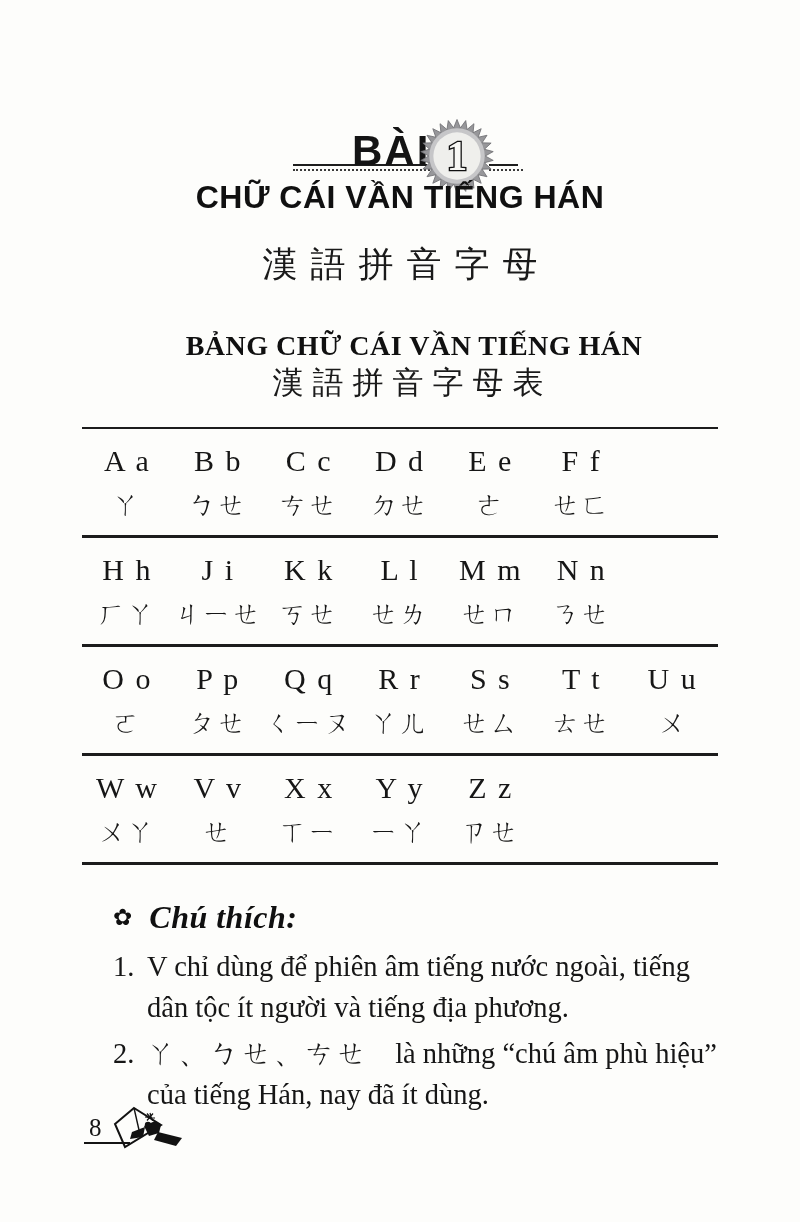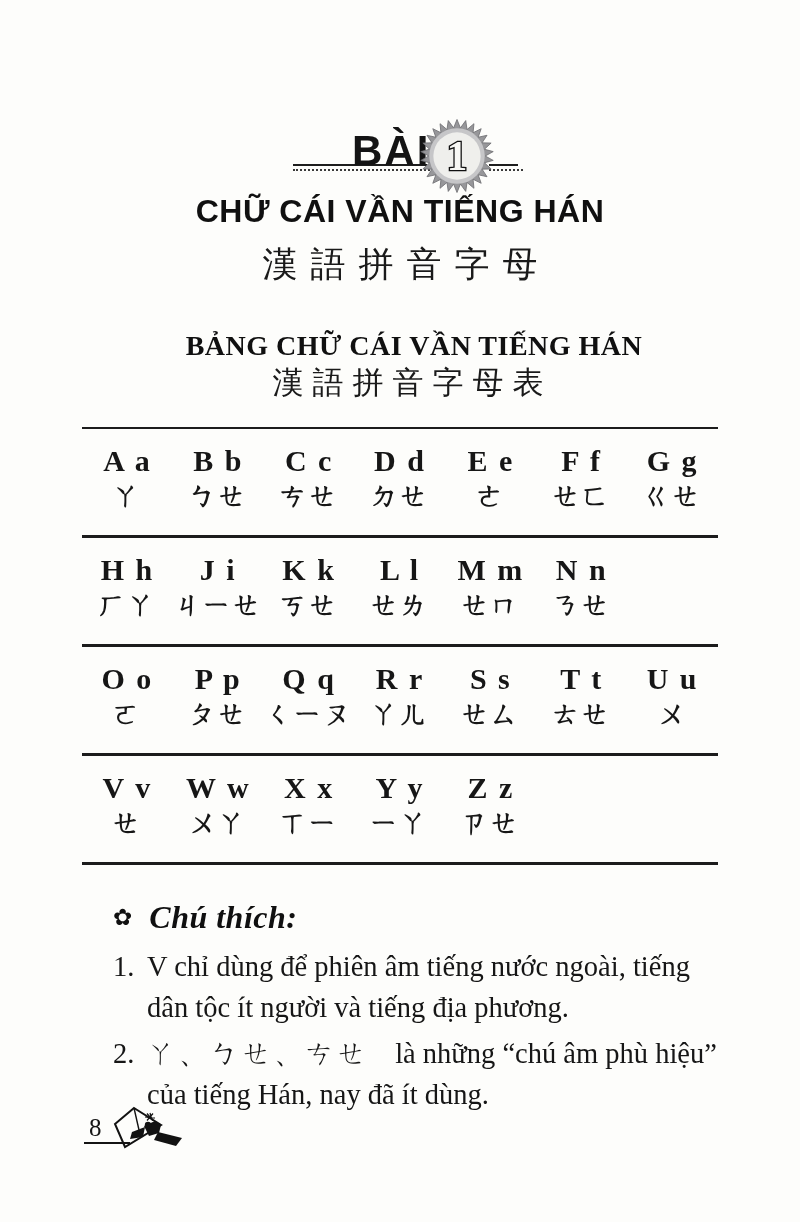--- a/index.html
+++ b/index.html
@@ -10,37 +10,37 @@
   .rule{position:absolute;background:#1d1d1d;height:2px;}
   .rule-dotted{position:absolute;height:0;border-top:2px dotted #3a3a3a;}
   .lesson-label{position:absolute;left:352px;top:127px;
         font-family:"Liberation Sans",sans-serif;font-weight:700;font-size:42px;
         letter-spacing:2px;color:#141414;}
   .badge{position:absolute;left:420px;top:119px;width:74px;height:74px;}
   .badge-digit{font-family:"Liberation Serif",serif;font-weight:700;font-size:40px;
         fill:#f8f8f5;stroke:#101010;stroke-width:2.6px;paint-order:stroke;}
 
   
-  .title-vi{position:absolute;left:0;top:193px;width:100%;text-align:center;
+  .title-vi{position:absolute;left:0;top:179px;width:100%;text-align:center;
         font-family:"Liberation Sans",sans-serif;font-weight:800;font-size:32px;
         letter-spacing:0.5px;color:#101010;}
   .title-zh{position:absolute;left:0;top:229px;width:100%;text-align:center;
         font-size:35px;letter-spacing:13px;text-indent:13px;color:#1a1a1a;margin-top:12px;}
   .table-title-vi{position:absolute;left:0;top:330px;width:100%;text-align:center;
         font-weight:700;font-size:28px;letter-spacing:0.5px;color:#101010;padding-left:14px;}
   .table-title-zh{position:absolute;left:8px;top:362px;width:100%;text-align:center;
         font-size:31px;letter-spacing:9px;text-indent:9px;color:#1a1a1a;}
 
   
   .alpha-table{position:absolute;left:82px;top:427px;width:636px;
         border-top:2px solid #1c1c1c;}
   .alpha-row{display:grid;grid-template-columns:repeat(7,1fr);
         height:106px;border-bottom:3px solid #1c1c1c;}
   .cell{display:flex;flex-direction:column;align-items:center;
-        padding:15px 0 12px 0;font-weight:bold;}
+        justify-content:space-between;padding:15px 0 12px 0;}
   .letters{font-size:30px;letter-spacing:2px;white-space:nowrap;}
   .zhuyin{font-size:27px;letter-spacing:2px;white-space:nowrap;}
 
   
   .notes-heading{position:absolute;left:113px;top:899px;display:flex;
         align-items:center;gap:17px;}
   .flower{font-size:23px;line-height:1;color:#101010;}
   .notes-heading-text{font-size:32px;font-weight:700;font-style:italic;
         letter-spacing:0.5px;color:#101010;}
   .note{position:absolute;left:113px;width:606px;display:flex;
@@ -101,24 +101,20 @@
         <div class="zhuyin">ㄉㄝ</div>
       </div>
       <div class="cell">
         <div class="letters">E e</div>
         <div class="zhuyin">ㄜ</div>
       </div>
       <div class="cell">
         <div class="letters">F f</div>
         <div class="zhuyin">ㄝㄈ</div>
       </div>
-      <div class="cell">
-        <div class="letters">G g</div>
-        <div class="zhuyin">ㄍㄝ</div>
-      </div>
     </div>
 
     <div class="alpha-row">
       <div class="cell">
         <div class="letters">H h</div>
         <div class="zhuyin">ㄏㄚ</div>
       </div>
       <div class="cell">
         <div class="letters">J i</div>
         <div class="zhuyin">ㄐㄧㄝ</div>
@@ -167,26 +163,26 @@
         <div class="zhuyin">ㄊㄝ</div>
       </div>
       <div class="cell">
         <div class="letters">U u</div>
         <div class="zhuyin">ㄨ</div>
       </div>
     </div>
 
     <div class="alpha-row">
       <div class="cell">
+        <div class="letters">W w</div>
+        <div class="zhuyin">ㄨㄚ</div>
+      </div>
+      <div class="cell">
         <div class="letters">V v</div>
         <div class="zhuyin">ㄝ</div>
-      </div>
-      <div class="cell">
-        <div class="letters">W w</div>
-        <div class="zhuyin">ㄨㄚ</div>
       </div>
       <div class="cell">
         <div class="letters">X x</div>
         <div class="zhuyin">ㄒㄧ</div>
       </div>
       <div class="cell">
         <div class="letters">Y y</div>
         <div class="zhuyin">ㄧㄚ</div>
       </div>
       <div class="cell">

